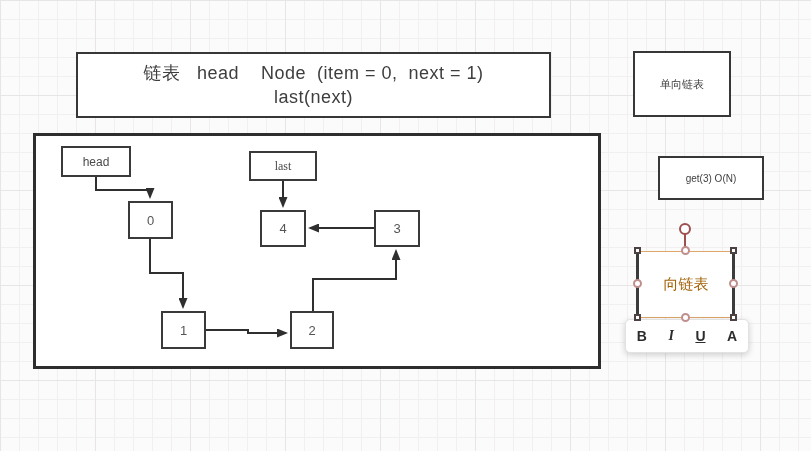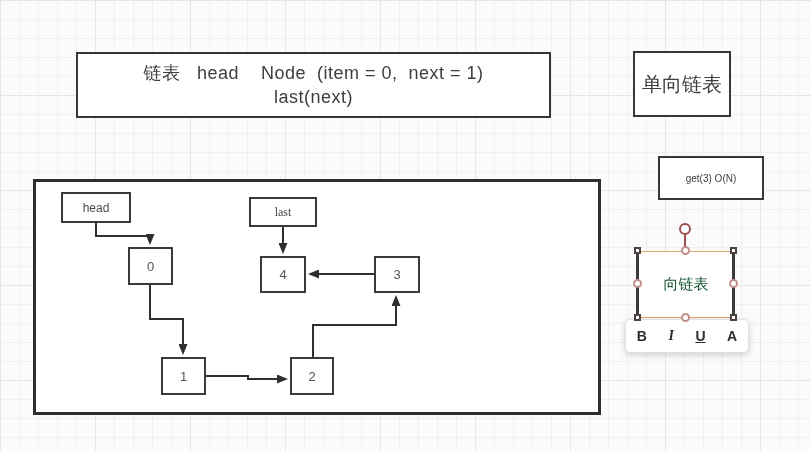--- a/index.html
+++ b/index.html
@@ -18,45 +18,45 @@
     position:absolute; background:#fff; border:2px solid #373737;
     display:flex; align-items:center; justify-content:center;
     color:#3e3e3e; box-sizing:border-box;
   }
   .title-box{
     left:76px; top:52px; width:475px; height:66px;
     flex-direction:column; font-size:18px; line-height:24px; letter-spacing:.5px;
     border-width:2px;
   }
   .title-box .l1{white-space:pre;}
-  .side-label-box{ left:633px; top:51px; width:98px; height:66px; font-size:20px; }
+  .side-label-box{ left:633px; top:51px; width:98px; height:66px; font-size:11px; }
   .complexity-box{ left:658px; top:156px; width:106px; height:44px; font-size:10px; border-width:2px; }
   .container-box{
     left:33px; top:133px; width:568px; height:236px;
-    background:#fff; border:3px solid #2e2e2e; position:absolute; box-sizing:border-box;margin-top:46px;
+    background:#fff; border:3px solid #2e2e2e; position:absolute; box-sizing:border-box;
   }
   .node{
     position:absolute; background:#fff; border:2px solid #3a3a3a;
     display:flex; align-items:center; justify-content:center;
     font-size:13px; color:#555; box-sizing:border-box;
   }
   .ptr{
     position:absolute; background:#fff; border:2px solid #3a3a3a;
     display:flex; align-items:center; justify-content:center;
     font-size:12px; color:#4a4a4a; box-sizing:border-box;
   }
   .edges{position:absolute; left:0; top:0; pointer-events:none;}
   .edges path{pointer-events:stroke;}
 
   
   .sel-rect{
     position:absolute; left:638px; top:251px; width:96px; height:67px;
     background:#fff; border:1px solid #dfa76a; box-sizing:border-box;
     display:flex; align-items:center; justify-content:center;
-    font-size:15px; color:#14532d; z-index:3;
+    font-size:15px; color:#a16207; z-index:3;
   }
   .sel-side{position:absolute; width:3px; height:69px; top:250px; background:#3b3b3b; z-index:4;}
   .handle-sq{
     position:absolute; width:7px; height:7px; background:#fff;
     border:2px solid #4d4242; box-sizing:border-box; z-index:7;
   }
   .handle-ci{
     position:absolute; width:9px; height:9px; background:#fff; border-radius:50%;
     border:2px solid #c08f8d; box-sizing:border-box; z-index:7;
   }

